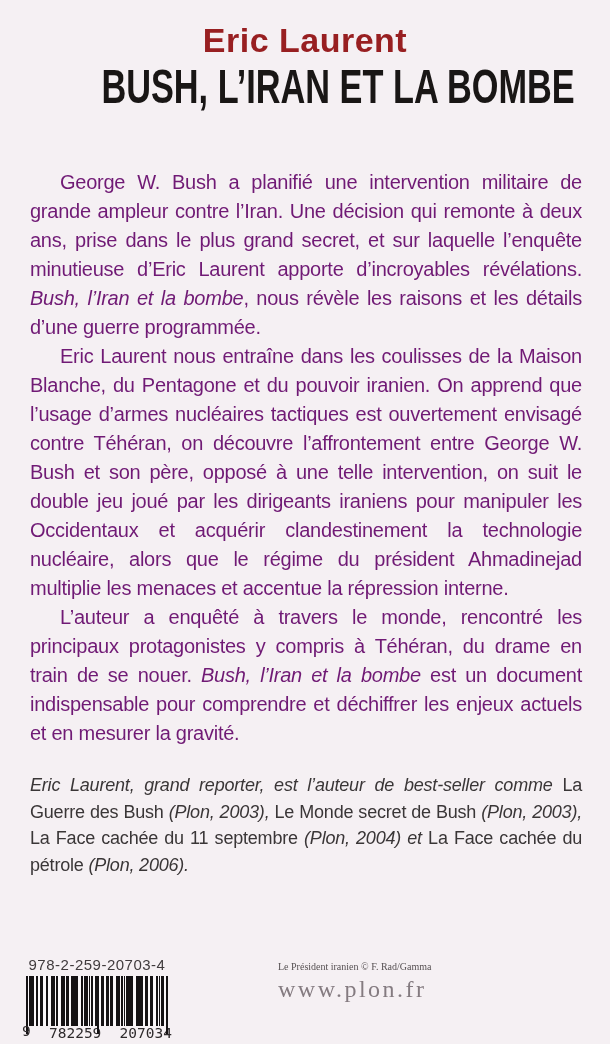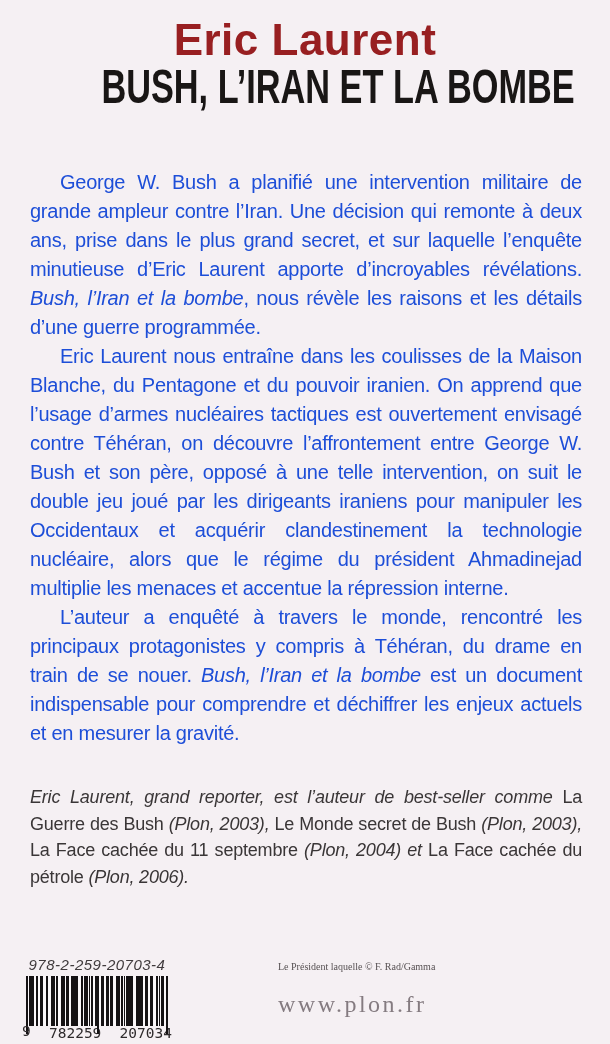--- a/index.html
+++ b/index.html
@@ -10,21 +10,21 @@
     height: 1044px;
     margin: 0 auto;
     background: #f5f0f3;
     overflow: hidden;
     font-family: "Liberation Sans", sans-serif;
     color: #363233;
   }
   
   .header { text-align: center; padding-top: 20px; }
   .author {
-    font-size: 44px;
+    font-size: 34px;
     font-weight: 700;
     color: #981f21;
     letter-spacing: 0.5px;
     line-height: 40px;
   }
   .title-wrap { margin-top: 2px; height: 48px; }
   .title {
     display: inline-block;
     font-size: 49px;
     font-weight: 700;
@@ -37,26 +37,26 @@
     white-space: nowrap;
   }
   
   .body-block { margin: 58px 28px 0 30px; }
   .bp {
     font-size: 20px;
     line-height: 29px;
     letter-spacing: -0.25px;
     text-align: justify;
     text-indent: 30px;
-    color: #1d4ed8;
+    color: #701a75;
   }
   .bp em { font-style: italic; }
   
   .bio {
-    margin: 36px 28px 0 30px;
+    margin: 24px 28px 0 30px;
     font-size: 18px;
     line-height: 26.5px;
     letter-spacing: -0.2px;
     text-align: justify;
     color: #3a3637;
   }
   .bio em { font-style: italic; }
   
   .barcode-block {
     position: absolute;
@@ -64,21 +64,20 @@
     bottom: 3px;
     width: 150px;
     text-align: center;
   }
   .isbn {
     font-size: 15px;
     letter-spacing: 0.5px;
     color: #403b3d;
     margin-bottom: 3px;
     text-align: center;
-    font-style: italic;
   }
   .bars {
     position: relative;
     height: 50px;
     margin: 0 4px;
     background:
       repeating-linear-gradient(90deg, #151214 0 2px, rgba(0,0,0,0) 2px 5px),
       repeating-linear-gradient(90deg, rgba(0,0,0,0) 0 3px, #151214 3px 6px, rgba(0,0,0,0) 6px 11px),
       repeating-linear-gradient(90deg, #151214 0 1px, rgba(0,0,0,0) 1px 7px);
     background-color: #faf7f9;
@@ -102,21 +101,21 @@
   .credits-block { position: absolute; left: 278px; top: 961px; width: 330px; }
   .credit {
     font-family: "Liberation Serif", serif;
     font-size: 10px;
     line-height: 12.5px;
     color: #575153;
     white-space: nowrap;
     overflow: hidden;
   }
   .website {
-    margin-top: 17px;
+    margin-top: 2px;
     font-family: "Liberation Serif", serif;
     font-size: 24px;
     letter-spacing: 2.5px;
     color: #847b80;
   }
 </style>
 </head>
 <body>
 
 <div class="page">
@@ -144,17 +143,17 @@
       <i class="guard g-r"></i>
     </div>
     <div class="digits">
       <span class="lead">9</span>
       <span>782259</span>
       <span>207034</span>
     </div>
   </div>
 
   <div class="credits-block">
-    <div class="credit">Le Président laquelle © F. Rad/Gamma</div>
+    <div class="credit">Le Président iranien © F. Rad/Gamma</div>
     <div class="website">www.plon.fr</div>
   </div>
 
 </div>
 
 </body></html>

